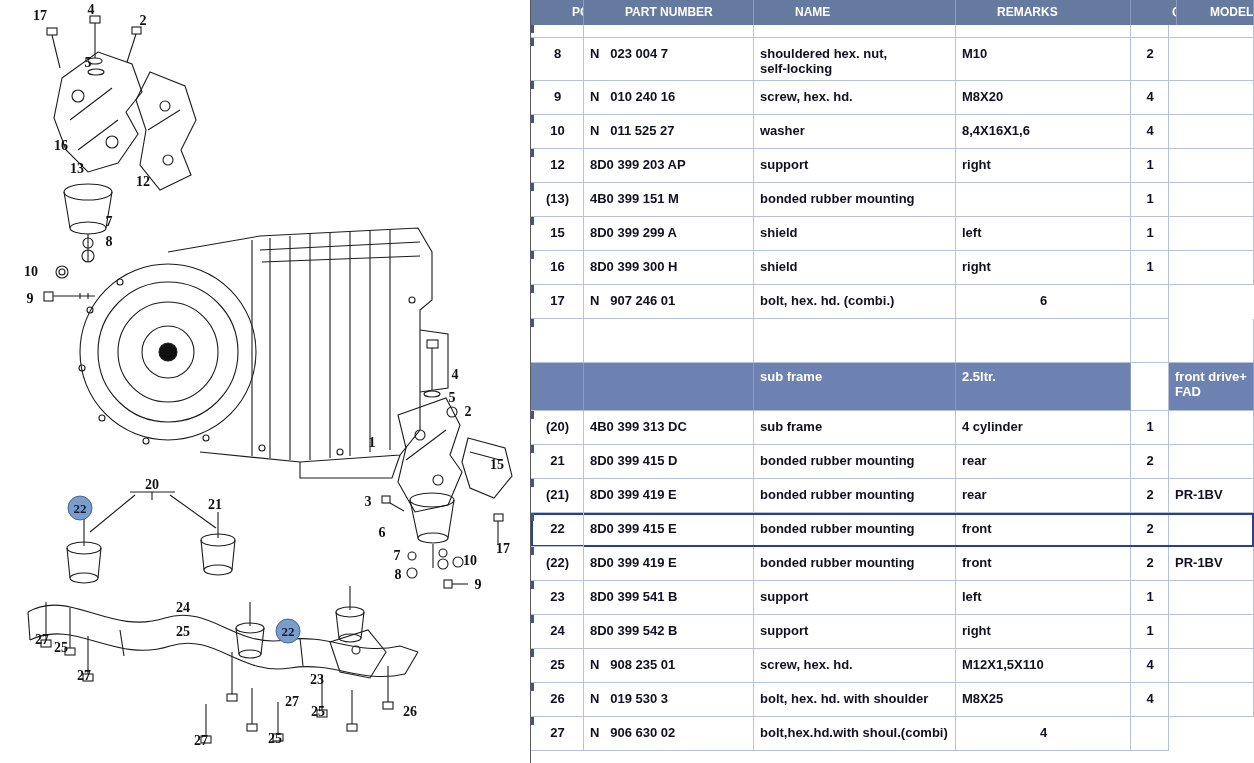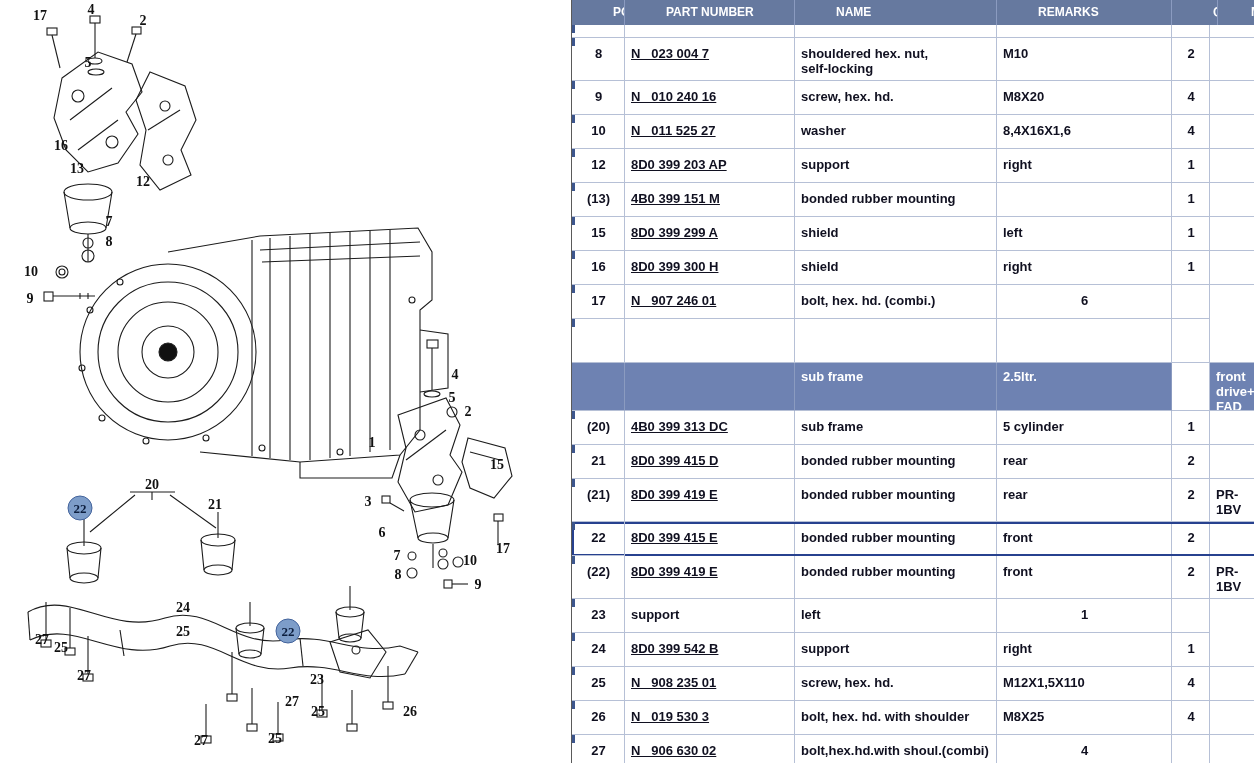--- a/index.html
+++ b/index.html
@@ -1,18 +1,18 @@
 <!DOCTYPE html>
 <html><head>
 <meta charset="utf-8">
 <style>
   * { margin:0; padding:0; box-sizing:border-box; }
   html,body { width:1254px; height:763px; background:#fff; overflow:hidden;
               font-family:"Liberation Sans", sans-serif; }
-  .app { display:flex; width:1254px; height:763px;gap:41px; }
+  .app { display:flex; width:1254px; height:763px; }
 
   
   .diagram-pane { position:relative; width:530px; height:763px; background:#fff; flex:0 0 530px; }
   .diagram-pane svg { position:absolute; left:0; top:0; }
   .callout-layer { position:absolute; left:0; top:0; width:530px; height:763px; }
   .callout { position:absolute; transform:translate(-50%,-50%);
              font:bold 14px "Liberation Serif", serif; color:#111; cursor:default;
              line-height:1; }
   .callout.hl { width:25px; height:25px; border-radius:50%;
                 background:#7d9dc9; border:1px solid #43639c;
@@ -34,21 +34,21 @@
                 color:#101020; overflow:hidden; }
   .trow.item  { min-height:34px; }
   .trow.spacer{ height:13px; }
   .trow.spacer .cell { padding:0; }
   .trow.empty { height:44px; }
   .trow.section { height:48px; }
   .trow.section .cell { background:#6e82b2; color:#fff; border-right:1px solid #8b9bc0;
                         border-bottom:1px solid #b6c0d6; padding-top:6px; white-space:pre-line; }
   .trow.section .c-qty { background:#fff; border-right:1px solid #b6c0d6; }
   .c-pos  { text-align:center; position:relative; }
-  .c-part { font-family:"DejaVu Sans Mono", monospace; white-space:pre; font-weight:bold;text-decoration:underline; }
+  .c-part { font-family:"DejaVu Sans Mono", monospace; white-space:pre; font-weight:bold; }
   .c-name { white-space:pre-line; }
   .c-qty  { text-align:center; }
   .trow.item .c-pos::before, .trow.spacer .c-pos::before, .trow.empty .c-pos::before {
       content:""; position:absolute; left:0; top:0; width:3px; height:8px; background:#3d568d; }
   .trow.hl { outline:2px solid #27418f; outline-offset:-2px; z-index:2; }
 </style>
 </head>
 <body>
 
 <div class="app">
@@ -343,21 +343,21 @@
           <div class="cell c-name">sub frame</div>
           <div class="cell c-remarks">2.5ltr.</div>
           <div class="cell c-qty"></div>
           <div class="cell c-model">front drive+
 FAD</div>
         </div>
         <div class="trow item">
           <div class="cell c-pos">(20)</div>
           <div class="cell c-part">4B0 399 313 DC</div>
           <div class="cell c-name">sub frame</div>
-          <div class="cell c-remarks">5 cylinder</div>
+          <div class="cell c-remarks">4 cylinder</div>
           <div class="cell c-qty">1</div>
           <div class="cell c-model"></div>
         </div>
         <div class="trow item">
           <div class="cell c-pos">21</div>
           <div class="cell c-part">8D0 399 415 D</div>
           <div class="cell c-name">bonded rubber mounting</div>
           <div class="cell c-remarks">rear</div>
           <div class="cell c-qty">2</div>
           <div class="cell c-model"></div>
@@ -381,20 +381,21 @@
         <div class="trow item">
           <div class="cell c-pos">(22)</div>
           <div class="cell c-part">8D0 399 419 E</div>
           <div class="cell c-name">bonded rubber mounting</div>
           <div class="cell c-remarks">front</div>
           <div class="cell c-qty">2</div>
           <div class="cell c-model">PR-1BV</div>
         </div>
         <div class="trow item">
           <div class="cell c-pos">23</div>
+          <div class="cell c-part">8D0 399 541 B</div>
           <div class="cell c-name">support</div>
           <div class="cell c-remarks">left</div>
           <div class="cell c-qty">1</div>
           <div class="cell c-model"></div>
         </div>
         <div class="trow item">
           <div class="cell c-pos">24</div>
           <div class="cell c-part">8D0 399 542 B</div>
           <div class="cell c-name">support</div>
           <div class="cell c-remarks">right</div>

